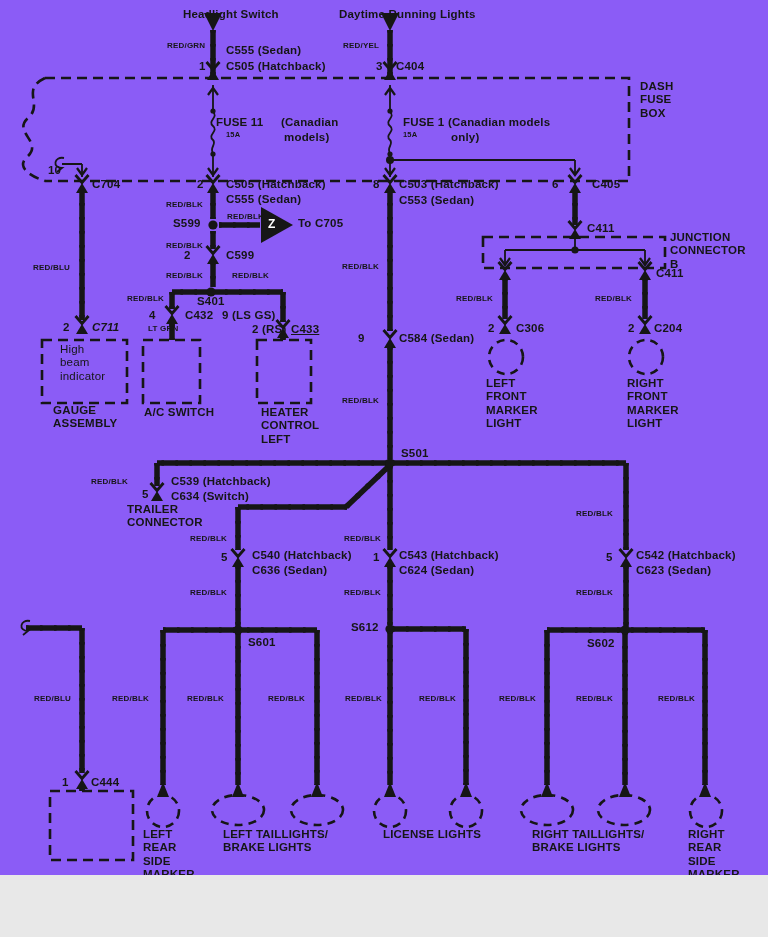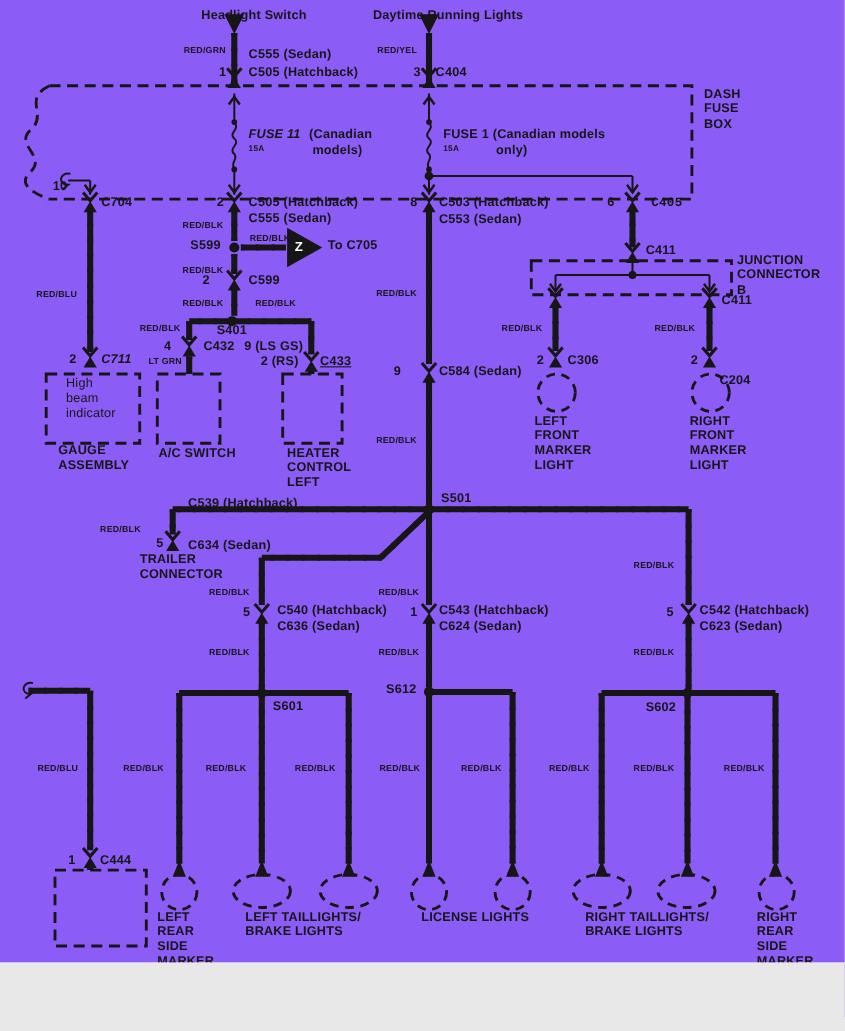--- a/index.html
+++ b/index.html
@@ -166,71 +166,71 @@
       <div class="lbl" style="left: 167px; top: 41px; font-size: 8px;">RED/GRN</div>
       <div class="lbl" style="left: 343px; top: 41px; font-size: 8px;">RED/YEL</div>
       <div class="lbl" style="left: 226px; top: 44px;">C555 (Sedan)</div>
       <div class="lbl" style="left: 199px; top: 60px;">1</div>
       <div class="lbl" style="left: 226px; top: 60px;">C505 (Hatchback)</div>
       <div class="lbl" style="left: 376px; top: 60px;">3</div>
       <div class="lbl" style="left: 396px; top: 60px;">C404</div>
       <div class="lbl" style="left: 640px; top: 80px;">DASH
 FUSE
 BOX</div>
-      <div class="lbl" style="left: 226px; top: 116px; font-style: italic;">FUSE 11</div>
+      <div class="lbl" style="left: 216px; top: 116px;">FUSE 11</div>
       <div class="lbl" style="left: 226px; top: 131px; font-size: 7.5px;">15A</div>
       <div class="lbl" style="left: 281px; top: 116px;">(Canadian</div>
       <div class="lbl" style="left: 284px; top: 131px;">models)</div>
       <div class="lbl" style="left: 403px; top: 116px;">FUSE 1</div>
       <div class="lbl" style="left: 403px; top: 131px; font-size: 7.5px;">15A</div>
       <div class="lbl" style="left: 448px; top: 116px;">(Canadian models</div>
       <div class="lbl" style="left: 451px; top: 131px;">only)</div>
       <div class="lbl" style="left: 48px; top: 164px;">10</div>
       <div class="lbl" style="left: 92px; top: 178px;">C704</div>
       <div class="lbl" style="left: 197px; top: 178px;">2</div>
       <div class="lbl" style="left: 226px; top: 178px;">C505 (Hatchback)</div>
       <div class="lbl" style="left: 226px; top: 193px;">C555 (Sedan)</div>
       <div class="lbl" style="left: 373px; top: 178px;">8</div>
       <div class="lbl" style="left: 399px; top: 178px;">C503 (Hatchback)</div>
       <div class="lbl" style="left: 399px; top: 194px;">C553 (Sedan)</div>
       <div class="lbl" style="left: 552px; top: 178px;">6</div>
-      <div class="lbl" style="left: 592px; top: 178px; font-family: Liberation Mono, monospace;">C405</div>
+      <div class="lbl" style="left: 592px; top: 178px;">C405</div>
       <div class="lbl" style="left: 166px; top: 200px; font-size: 8px;">RED/BLK</div>
       <div class="lbl" style="left: 173px; top: 217px;">S599</div>
       <div class="lbl" style="left: 227px; top: 212px; font-size: 8px;">RED/BLK</div>
       <div class="lbl" style="left: 268px; top: 217px; font-size: 12px; color: rgb(255, 255, 255);">Z</div>
       <div class="lbl" style="left: 298px; top: 217px;">To C705</div>
       <div class="lbl" style="left: 166px; top: 241px; font-size: 8px;">RED/BLK</div>
       <div class="lbl" style="left: 184px; top: 249px;">2</div>
       <div class="lbl" style="left: 226px; top: 249px;">C599</div>
       <div class="lbl" style="left: 166px; top: 271px; font-size: 8px;">RED/BLK</div>
       <div class="lbl" style="left: 232px; top: 271px; font-size: 8px;">RED/BLK</div>
       <div class="lbl" style="left: 197px; top: 295px; text-align: center;">S401</div>
       <div class="lbl" style="left: 127px; top: 294px; font-size: 8px;">RED/BLK</div>
       <div class="lbl" style="left: 149px; top: 309px;">4</div>
       <div class="lbl" style="left: 185px; top: 309px;">C432</div>
       <div class="lbl" style="left: 222px; top: 309px; text-align: center;">9 (LS GS)</div>
-      <div class="lbl" style="left: 237px; top: 323px;">2 (RS)</div>
+      <div class="lbl" style="left: 252px; top: 323px;">2 (RS)</div>
       <div class="lbl" style="left: 291px; top: 323px; text-decoration: underline;">C433</div>
-      <div class="lbl" style="left: 135px; top: 324px; font-size: 8px;">LT GRN</div>
+      <div class="lbl" style="left: 148px; top: 324px; font-size: 8px;">LT GRN</div>
       <div class="lbl" style="left: 33px; top: 263px; font-size: 8px;">RED/BLU</div>
       <div class="lbl" style="left: 63px; top: 321px;">2</div>
       <div class="lbl" style="left: 92px; top: 321px; font-style: italic;">C711</div>
       <div class="lbl" style="left: 342px; top: 262px; font-size: 8px;">RED/BLK</div>
       <div class="lbl" style="left: 587px; top: 222px;">C411</div>
       <div class="lbl" style="left: 670px; top: 231px;">JUNCTION
 CONNECTOR
 B</div>
       <div class="lbl" style="left: 656px; top: 267px;">C411</div>
       <div class="lbl" style="left: 456px; top: 294px; font-size: 8px;">RED/BLK</div>
       <div class="lbl" style="left: 595px; top: 294px; font-size: 8px;">RED/BLK</div>
       <div class="lbl" style="left: 488px; top: 322px;">2</div>
       <div class="lbl" style="left: 516px; top: 322px;">C306</div>
       <div class="lbl" style="left: 628px; top: 322px;">2</div>
-      <div class="lbl" style="left: 654px; top: 340px;">C204</div>
+      <div class="lbl" style="left: 654px; top: 322px;">C204</div>
       <div class="lbl" style="left: 486px; top: 377px;">LEFT
 FRONT
 MARKER
 LIGHT</div>
       <div class="lbl" style="left: 627px; top: 377px;">RIGHT
 FRONT
 MARKER
 LIGHT</div>
       <div class="lbl" style="left: 358px; top: 332px;">9</div>
       <div class="lbl" style="left: 399px; top: 332px;">C584 (Sedan)</div>
@@ -240,22 +240,22 @@
 indicator</div>
       <div class="lbl" style="left: 53px; top: 404px;">GAUGE
 ASSEMBLY</div>
       <div class="lbl" style="left: 144px; top: 406px;">A/C SWITCH</div>
       <div class="lbl" style="left: 261px; top: 406px;">HEATER
 CONTROL
 LEFT</div>
       <div class="lbl" style="left: 401px; top: 447px;">S501</div>
       <div class="lbl" style="left: 91px; top: 477px; font-size: 8px;">RED/BLK</div>
       <div class="lbl" style="left: 142px; top: 488px;">5</div>
-      <div class="lbl" style="left: 171px; top: 452px; text-decoration: underline;">C539 (Hatchback)</div>
-      <div class="lbl" style="left: 171px; top: 490px;">C634 (Sedan)</div>
+      <div class="lbl" style="left: 171px; top: 475px;">C539 (Hatchback)</div>
+      <div class="lbl" style="left: 171px; top: 490px;">C634 (Switch)</div>
       <div class="lbl" style="left: 127px; top: 503px;">TRAILER
 CONNECTOR</div>
       <div class="lbl" style="left: 190px; top: 534px; font-size: 8px;">RED/BLK</div>
       <div class="lbl" style="left: 344px; top: 534px; font-size: 8px;">RED/BLK</div>
       <div class="lbl" style="left: 576px; top: 509px; font-size: 8px;">RED/BLK</div>
       <div class="lbl" style="left: 221px; top: 551px;">5</div>
       <div class="lbl" style="left: 252px; top: 549px;">C540 (Hatchback)</div>
       <div class="lbl" style="left: 252px; top: 564px;">C636 (Sedan)</div>
       <div class="lbl" style="left: 373px; top: 551px;">1</div>
       <div class="lbl" style="left: 399px; top: 549px;">C543 (Hatchback)</div>

